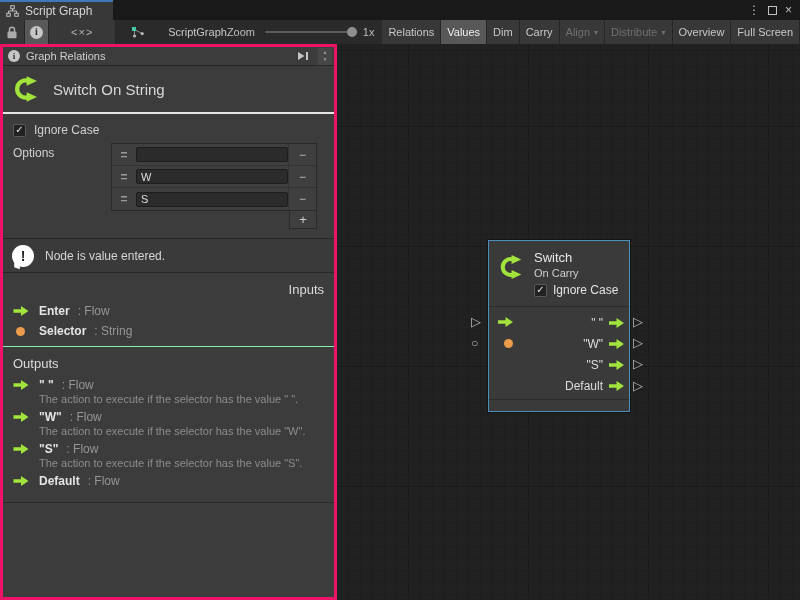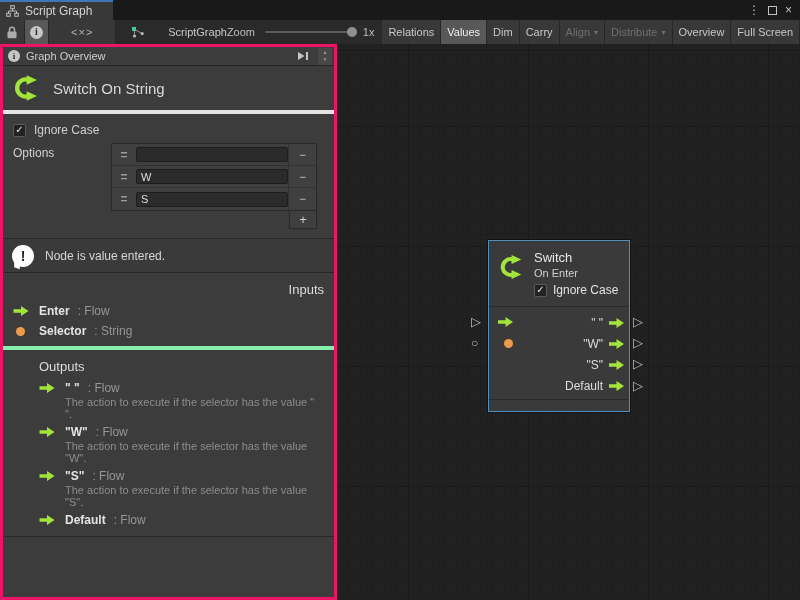--- a/index.html
+++ b/index.html
@@ -45,21 +45,21 @@
   .insp-header { height:19px; flex:0 0 19px; display:flex; align-items:center; gap:6px;
                  padding:0 2px 0 5px; border-bottom:1px solid #272727; font-size:11px; color:#cfcfcf; }
   .insp-header .info-badge { width:12px; height:12px; font-size:9px; }
   .insp-header-label { flex:1; }
   .spinner { width:14px; height:17px; background:#474747; display:flex; flex-direction:column;
              align-items:center; justify-content:center; gap:2px; }
   .spinner span { font-size:5px; color:#9a9a9a; line-height:1; }
   .dock-btn { display:flex; align-items:center; justify-content:center; width:18px; height:17px; }
 
   .insp-title-row { flex:0 0 48px; display:flex; align-items:center; gap:12px; padding:0 8px;
-                    border-bottom:4px solid #e5e5e5; }
+                    border-bottom:2px solid #e5e5e5; }
   .insp-title { font-size:15px; color:#d8d8d8; }
 
   .insp-settings { flex:0 0 124px; padding:9px 10px 0 10px; }
   .chk-row { display:flex; align-items:center; gap:8px; margin-bottom:6px; }
   .checkbox { width:13px; height:13px; background:#222222; border:1px solid #5a5a5a;
               border-radius:2px; display:flex; align-items:center; justify-content:center; }
   .checkbox span { color:#e8e8e8; font-size:10px; line-height:1; }
   .label-12 { font-size:12px; color:#d0d0d0; }
   .options-row { display:flex; align-items:flex-start;gap:11px; }
   .options-label { width:120px; font-size:12px; color:#d0d0d0; padding-top:3px; }
@@ -82,21 +82,21 @@
                  background:#3a3a3a; display:flex; align-items:center; gap:11px; padding:0 9px; }
   .bubble { position:relative; width:22px; height:22px; background:#ffffff; border-radius:50%;
             display:flex; align-items:center; justify-content:center; flex:0 0 22px; }
   .bubble::after { content:""; position:absolute; left:2px; bottom:-1px; width:6px; height:6px;
                    background:#ffffff; transform:rotate(20deg) skew(20deg); }
   .bubble span { color:#1f1f1f; font-weight:bold; font-size:14px; line-height:1; }
   .warning-text { font-size:12px; color:#d6d6d6; }
 
   .insp-section { padding:9px 10px 8px 10px; }
   .insp-section.inputs { flex:0 0 73px;text-align:right; }
-  .insp-section.outputs { flex:0 0 156px; border-top:4px solid #86efac;padding-left:36px; }
+  .insp-section.outputs { flex:0 0 156px; border-top:1px solid #86efac; }
   .section-header { font-size:13px; color:#dcdcdc; margin-bottom:7px; }
   .port-row { display:flex; align-items:center; gap:8px; margin-top:6px; }
   .port-icon-zone { width:18px; display:flex; align-items:center; justify-content:flex-start; }
   .port-name { font-size:12px; font-weight:bold; color:#e4e4e4; }
   .port-type { font-size:12px; color:#969696; }
   .value-dot { width:9px; height:9px; border-radius:50%; background:#eb9b4a; margin-left:3px; }
   .port-entry { margin-top:5px; }
   .port-entry .port-row { margin-top:0; }
   .port-desc { margin:1px 0 0 26px; font-size:11px; color:#8d8d8d; }
   .insp-fill { flex:1; border-top:1px solid #2a2a2a; }
@@ -212,21 +212,21 @@
         <span>Full Screen</span>
         </div>
     </div>
   </div>
 
   <div class="inspector">
     <div class="insp-header">
       <span class="info-badge">
           <span>i</span>
         </span>
-      <span class="insp-header-label">Graph Overview</span>
+      <span class="insp-header-label">Graph Relations</span>
       <span class="dock-btn">
         <svg width="12" height="10" viewBox="0 0 12 10">
           <path d="M1 1 L7.5 5 L1 9 Z" fill="#c4c4c4"></path>
           <rect x="9" y="1" width="2" height="8" fill="#c4c4c4"></rect>
         </svg>
       </span>
       <span class="spinner">
         <span>▲</span>
         <span>▼</span>
       </span>
@@ -371,21 +371,21 @@
     <span class="ext-port" style="left:296px; top:335px;">▷</span>
 
     <div class="node">
       <div class="node-header">
         <svg class="node-icon" width="28" height="28" viewBox="0 0 24 24">
           <path d="M14 5.6 A 6.8 6.8 0 1 0 14 18.4" fill="none" stroke="#a2e43b" stroke-width="3.4"></path>
           <path d="M12.5 1.8 L20.8 5.6 L12.5 9.4 Z" fill="#a2e43b"></path>
           <path d="M12.5 14.6 L20.8 18.4 L12.5 22.2 Z" fill="#a2e43b"></path>
         </svg>
         <span class="node-title">Switch</span>
-        <span class="node-subtitle">On Enter</span>
+        <span class="node-subtitle">On Carry</span>
         <div class="node-chk">
           <span class="checkbox">
             <span>✓</span>
           </span>
           <span class="label-12">Ignore Case</span>
         </div>
       </div>
       <div class="node-body">
         <svg class="node-enter-arrow" width="15" height="10" viewBox="0 0 15 10">
           <path d="M0 3.2 H7.5 V0 L15 5 L7.5 10 V6.8 H0 Z" fill="#a2e43b"></path>

